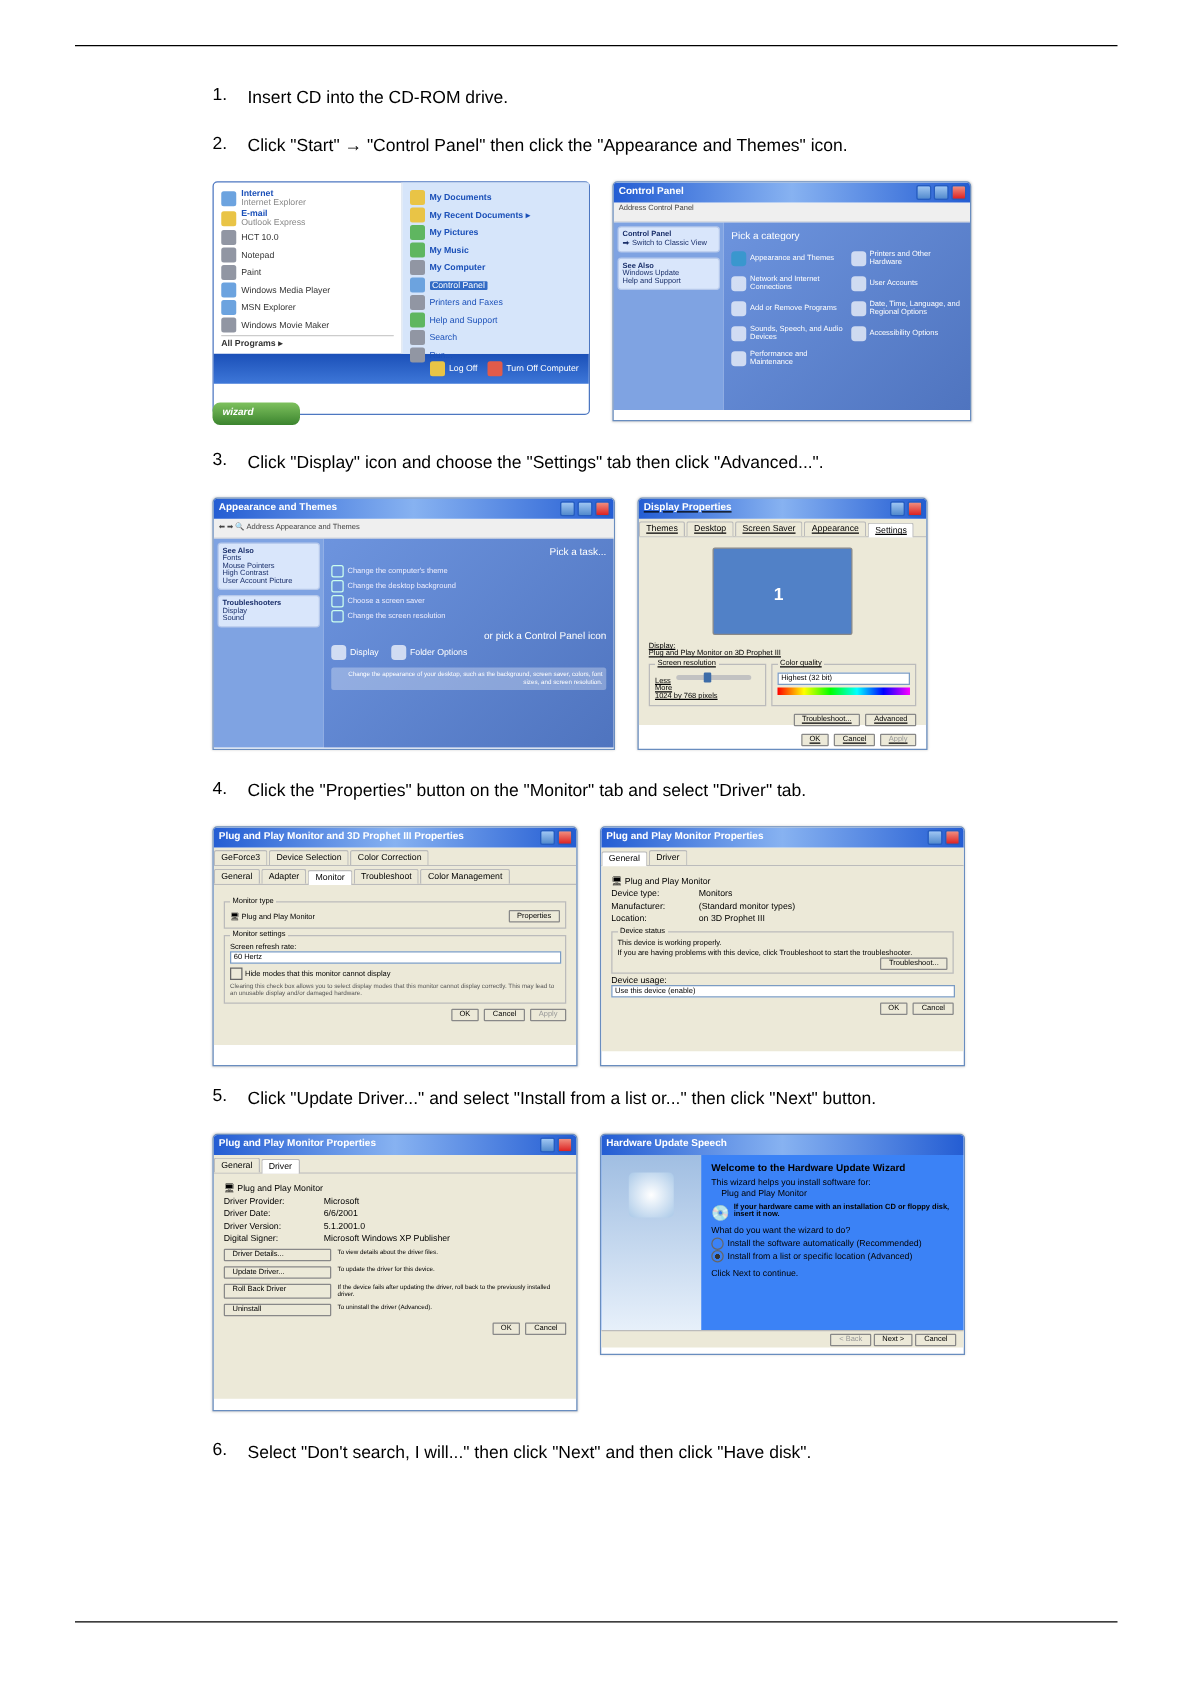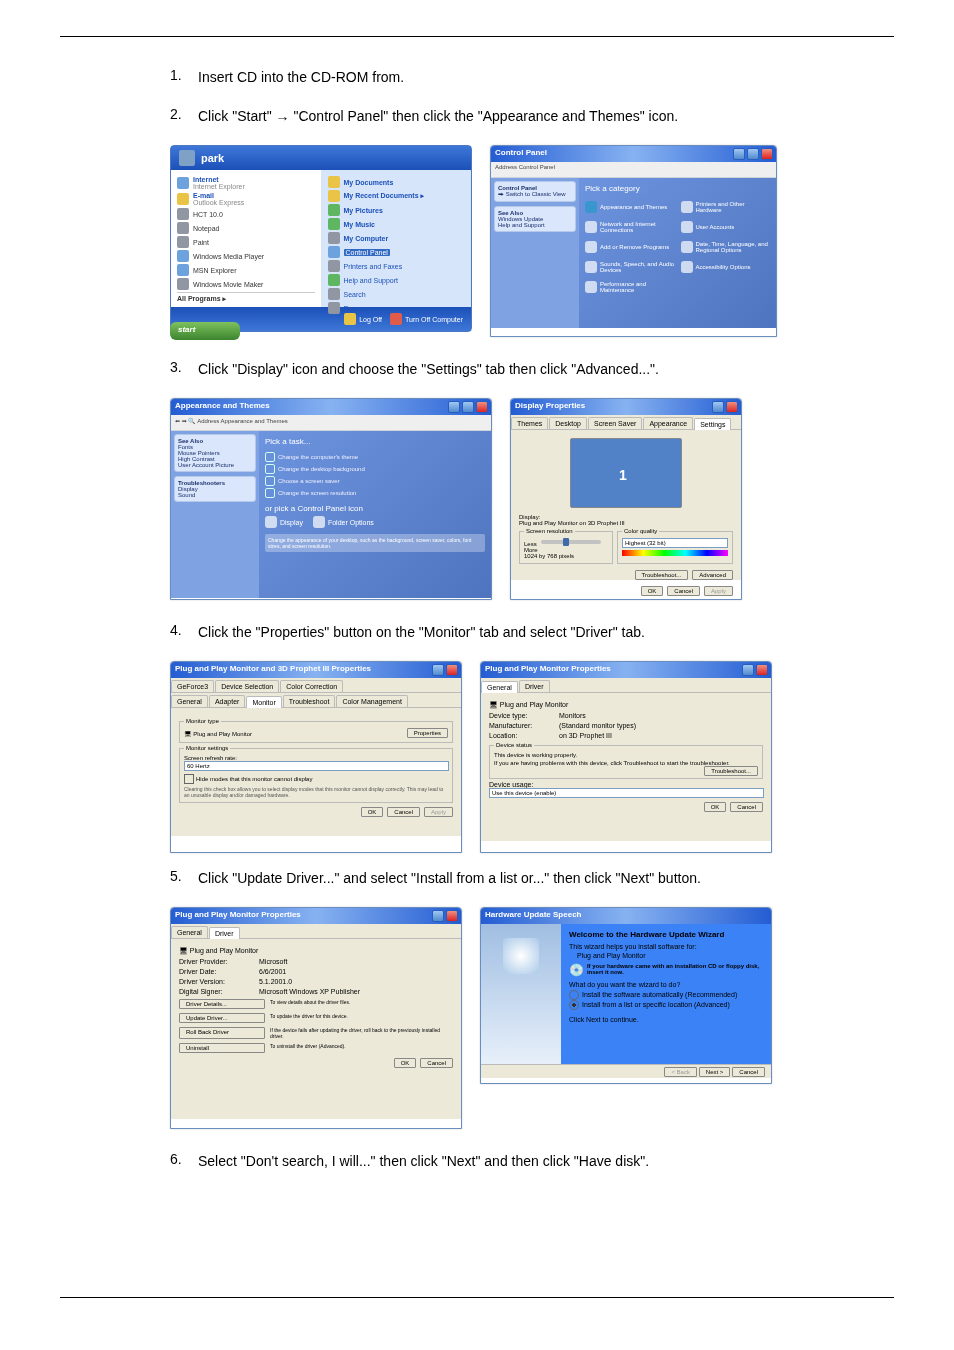--- a/index.html
+++ b/index.html
@@ -125,38 +125,38 @@
   .cp-side{width:82px;background:#7fa3e2;padding:3px;font-size:6px;color:#1a2f6a;}
   .cp-side .side-box{background:#d9e6fb;border:1px solid #b7c9eb;border-radius:3px;padding:3px;margin-bottom:4px;}
   .cp-main{flex:1;background:linear-gradient(135deg,#6d94de 0%,#4f74bf 100%);color:#fff;font-size:7px;padding:6px;}
   .cp-cat-title{font-size:8px;margin-bottom:8px;}
   .cp-grid{display:grid;grid-template-columns:1fr 1fr;gap:8px 6px;font-size:6px;}
   .cp-item{display:flex;align-items:center;gap:3px;}
   .cp-icon{width:12px;height:12px;background:rgba(255,255,255,0.7);border-radius:3px;flex:0 0 12px;}
   .cp-icon.hl{background:#3a97ce;}
 
   
-  .disp-props-win { left:340px; top:0;width:230px;height:200px;}
+  .disp-props-win { left:340px; top:0;width:230px;height:200px;text-decoration:underline;}
   .tabs {display:flex;font-size:7px;border-bottom:1px solid #bbb;background:#ece9d8;padding-top:2px;}
   .tab {padding:2px 5px;border:1px solid #bbb;border-bottom:none;background:#ece9d8;margin-right:1px;border-radius:2px 2px 0 0;}
   .tab.active{background:#fff;position:relative;top:1px;}
   .props-body{background:#ece9d8;padding:8px;height:150px;box-sizing:border-box;}
   .monitor-prev{width:110px;height:68px;margin:0 auto 6px;border:1px solid #888;background:#5181c7;position:relative;border-radius:2px;}
   .monitor-prev::after{content:"1";position:absolute;top:28px;left:48px;color:#fff;font-size:14px;font-weight:bold;}
   .fieldset{border:1px solid #bbb;padding:4px;font-size:6px;margin:2px 0;}
   .fieldset legend {padding:0 2px;font-size:6px;}
   .slider{width:60px;height:4px;background:#c2c2c2;border-radius:2px;position:relative;margin:2px 4px;display:inline-block;}
   .slider::after{content:"";position:absolute;top:-2px;left:22px;width:6px;height:8px;background:#3d6ca8;border-radius:1px;}
   .btn-row{display:flex;gap:4px;justify-content:flex-end;margin-top:4px;}
   .btn{border:1px solid #888;background:#ece9d8;font-size:6px;padding:1px 6px;border-radius:1px;}
 
   
   .themes-win{left:0;top:0;width:320px;height:200px;}
   .themes-win .cp-body{height:167px;}
-  .themes-win .cp-main{background:linear-gradient(135deg,#6d94de,#4f74bf);}
+  .themes-win .cp-main{background:linear-gradient(135deg,#6d94de,#4f74bf);text-align:right;}
   .themes-win .task-list{font-size:6px;margin:6px 0;color:#eef;}
   .task-list .tlr{margin:2px 0;display:flex;align-items:center;gap:3px;}
   .tlr .bull{width:8px;height:8px;border:1px solid #cfe;border-radius:2px;}
 
   
   .monprop-win {left:0;top:0;width:290px;height:190px;}
   .monprop-win2{left:310px;top:0;width:290px;height:190px;}
   .grp {margin:3px 0;}
   .select-box{border:1px solid #7b9cc3;background:#fff;font-size:6px;padding:1px 2px;width:100px;display:inline-block;}
   .cbk{width:8px;height:8px;border:1px solid #666;display:inline-block;margin-right:2px;vertical-align:middle;}
@@ -178,35 +178,31 @@
 </head>
 <body>
 
 <div class="page">
   <hr class="hr-top">
 
   <div class="content">
 
     <div class="step">
       <div class="step-num">1.</div>
-      <div class="step-text">Insert CD into the CD-ROM from.</div>
+      <div class="step-text">Insert CD into the CD-ROM drive.</div>
     </div>
 
     <div class="step">
       <div class="step-num">2.</div>
       <div class="step-text">Click "Start" → "Control Panel" then click the "Appearance and Themes" icon.</div>
     </div>
 
     <div class="fig-wrap">
 
       <div class="start-menu">
-        <div class="userband">
-          <span class="uicon"></span>
-          <span>park</span>
-        </div>
         <div class="start-body">
           <div class="start-left">
             <div class="row bold">
                 <span class="minicon"></span>
                 <span><span>Internet</span><br><span style="color:#888;font-weight:normal">Internet Explorer</span></span>
               </div>
             <div class="row bold">
                 <span class="minicon yellow"></span>
                 <span><span>E-mail</span><br><span style="color:#888;font-weight:normal">Outlook Express</span></span>
               </div>
@@ -283,21 +279,21 @@
           <span class="sb-btn">
               <span class="sb-ico y"></span>
               <span>Log Off</span>
             </span>
           <span class="sb-btn">
               <span class="sb-ico r"></span>
               <span>Turn Off Computer</span>
             </span>
         </div>
       </div>
-      <div class="taskbar-strip">start</div>
+      <div class="taskbar-strip">wizard</div>
 
       <div class="mock-window control-panel-win">
         <div class="mock-titlebar">
           <span>Control Panel</span>
           <span class="close-btns">
               <span class="cb"></span>
               <span class="cb"></span>
               <span class="cb red"></span>
             </span>
         </div>

